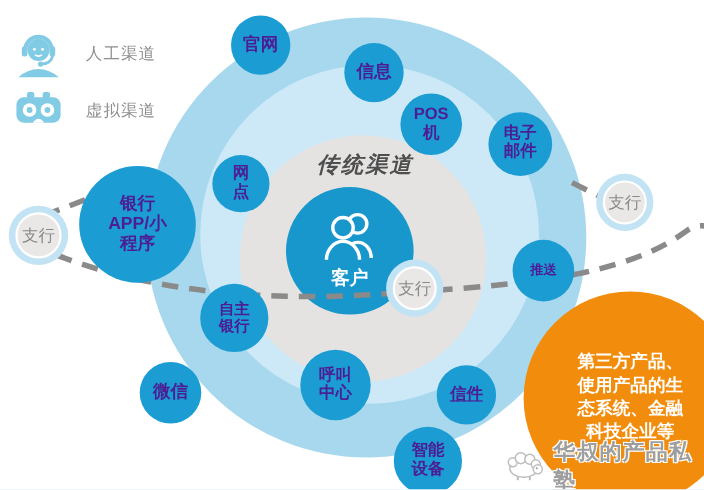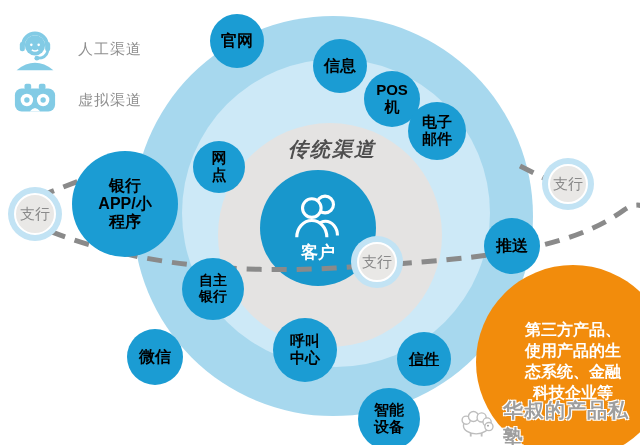--- a/index.html
+++ b/index.html
@@ -23,21 +23,21 @@
     position:absolute;left:270px;top:136px;width:124px;text-align:center;
     font-size:20px;font-weight:bold;color:var(--zone_text);letter-spacing:2px;z-index:2;font-style:italic;
   }
   
   #orbit{position:absolute;left:0;top:0;z-index:3;pointer-events:none;}
   .dash{stroke:var(--dash);stroke-width:5;fill:none;stroke-dasharray:15 10;}
   
   .node{
     position:absolute;border-radius:50%;background:var(--node_blue);z-index:4;
     display:flex;align-items:center;justify-content:center;text-align:center;
-    color:#000000;font-weight:bold;line-height:1.12;white-space:pre-line;
+    color:#4c1d95;font-weight:bold;line-height:1.12;white-space:pre-line;
   }
   
   .branch{
     position:absolute;border-radius:50%;background:var(--branch_ring);z-index:5;
     display:flex;align-items:center;justify-content:center;text-align:center;
   }
   .branch .inner{
     position:absolute;inset:6px;border-radius:50%;background:var(--branch_fill);
     border:2px solid #fff;
   }
@@ -88,32 +88,32 @@
   </div>
 
   <svg id="orbit" width="640" height="445">
     <path class="dash" d="M 40 196 L 92 176"></path>
     <path class="dash" d="M 28 222 C 120 264 230 274 335 268 C 430 262 480 258 530 248 C 575 238 602 226 624 210 C 634 203 642 204 650 210"></path>
     <path class="dash" d="M 520 166 L 552 182"></path>
   </svg>
 
   <div class="node" style="left:210px;top:14px;width:54px;height:54px;font-size:16px;">官网</div>
   <div class="node" style="left:313px;top:39px;width:54px;height:54px;font-size:16px;text-align:right;">信息</div>
-  <div class="node" style="left:364px;top:71px;width:56px;height:56px;font-size:15px;">POS
+  <div class="node" style="left:364px;top:85px;width:56px;height:56px;font-size:15px;">POS
 机</div>
-  <div class="node" style="left:408px;top:102px;width:58px;height:58px;font-size:15px;">电子
+  <div class="node" style="left:444px;top:102px;width:58px;height:58px;font-size:15px;font-family:Liberation Mono, monospace;">电子
 邮件</div>
   <div class="node" style="left:193px;top:141px;width:52px;height:52px;font-size:15px;">网
 点</div>
   <div class="node" style="left:72px;top:151px;width:106px;height:106px;font-size:16px;">银行
 APP/小
 程序</div>
   <div class="node" style="left:182px;top:258px;width:62px;height:62px;font-size:14px;">自主
 银行</div>
-  <div class="node" style="left:484px;top:218px;width:56px;height:56px;font-size:16px;">推送</div>
+  <div class="node" style="left:466px;top:218px;width:56px;height:56px;font-size:12px;">推送</div>
   <div class="node" style="left:127px;top:329px;width:56px;height:56px;font-size:16px;">微信</div>
   <div class="node" style="left:273px;top:318px;width:64px;height:64px;font-size:15px;text-align:center;">呼叫
 中心</div>
   <div class="node" style="left:397px;top:332px;width:54px;height:54px;font-size:15px;text-decoration:underline;">信件</div>
   <div class="node" style="left:358px;top:388px;width:62px;height:62px;font-size:15px;">智能
 设备</div>
 
   <div class="branch" style="left:8px;top:187px;width:54px;height:54px;">
     <span class="inner"></span>
     <span class="txt">支行</span>

